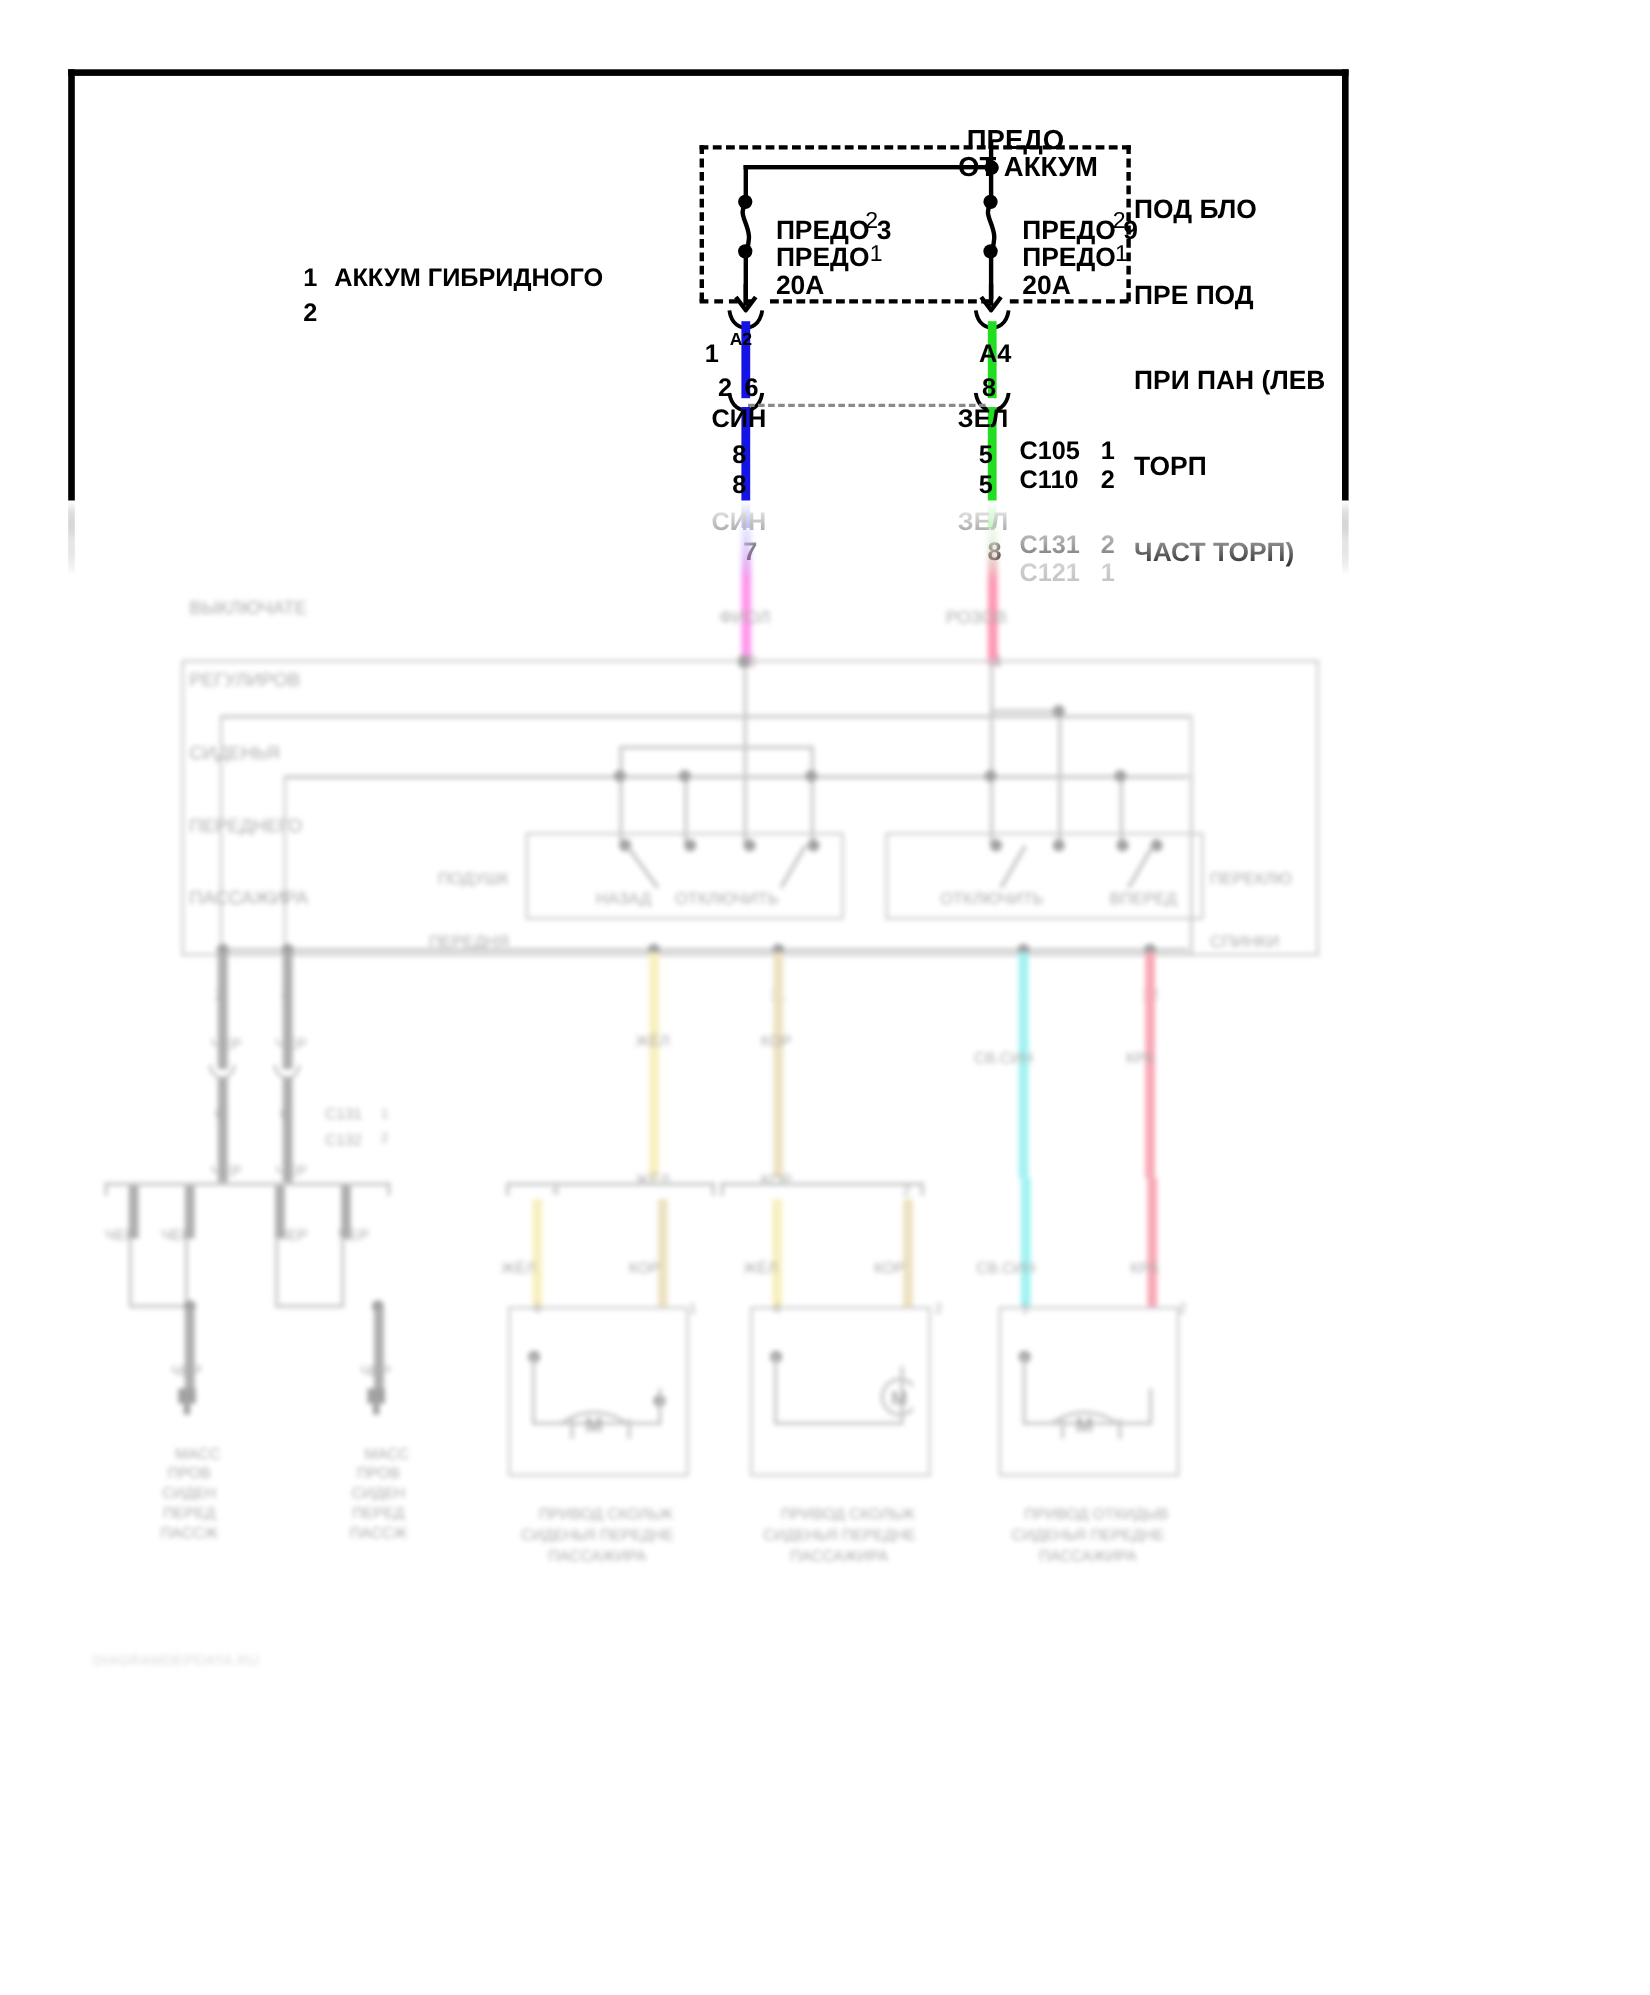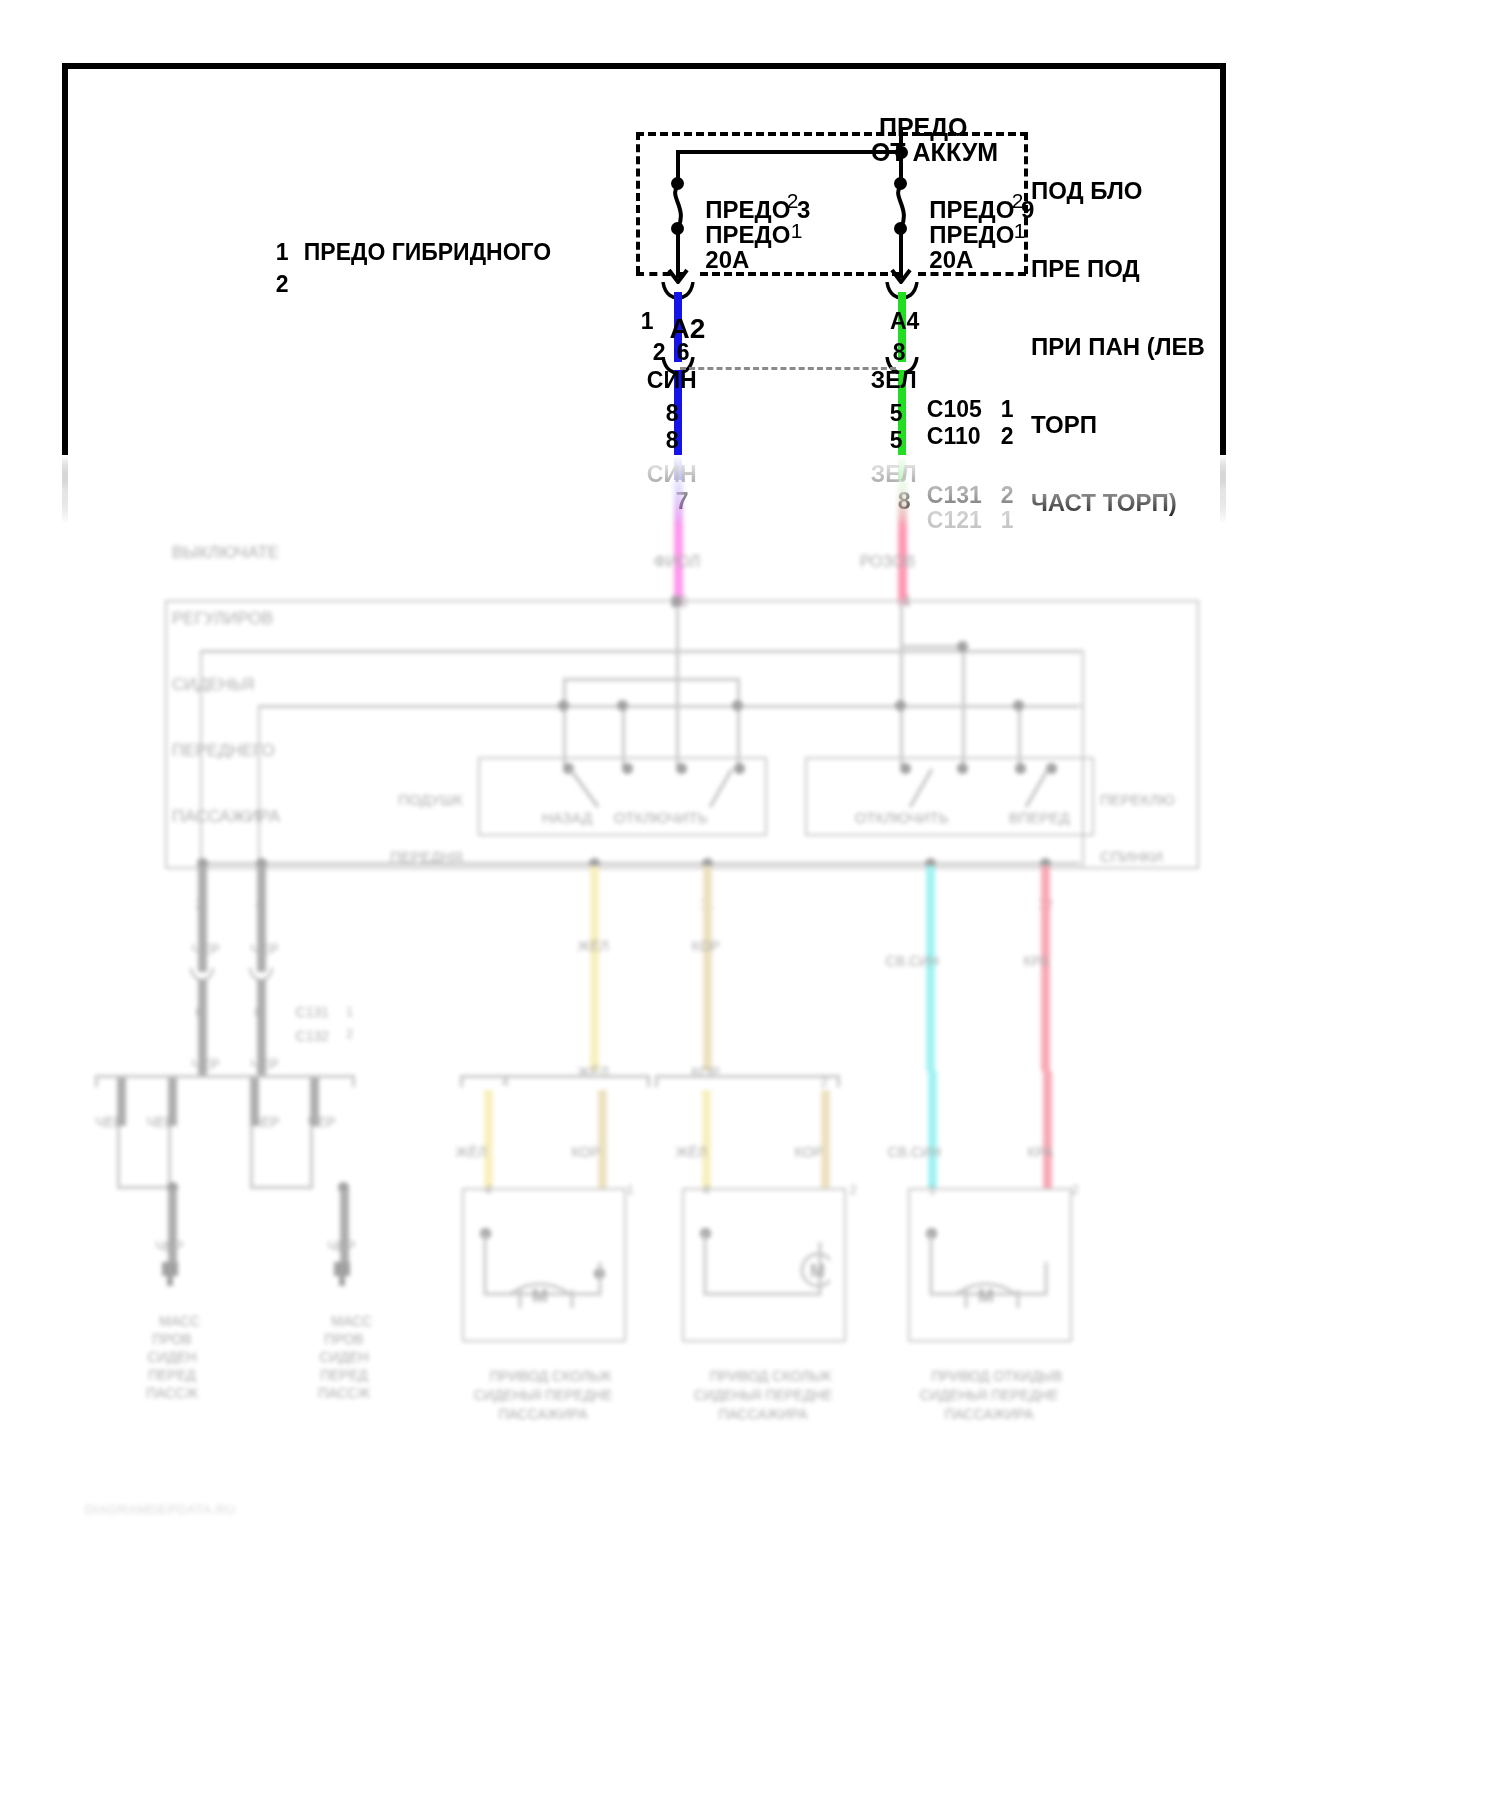--- a/index.html
+++ b/index.html
@@ -126,39 +126,39 @@
   <div>ПРЕ ПОД</div>
   <div>ПРИ ПАН (ЛЕВ</div>
   <div>ТОРП</div>
   <div>ЧАСТ ТОРП)</div>
 </div>
 
 <div class="txt b" style="left:263px;top:216px;font-size:23px;">
   <span>1</span>
 </div>
 <div class="txt b" style="left:291px;top:216px;font-size:23px;">
-  <span>ПРЕДО ГИБРИДНОГО</span>
+  <span>АККУМ ГИБРИДНОГО</span>
 </div>
 <div class="txt b" style="left:263px;top:248px;font-size:23px;">
   <span>2</span>
 </div>
 
 <svg style="position:absolute;left:661px;top:282px;" width="34" height="18">
   <path d="M2 0 C 4 14, 13 16, 17 16 C 21 16, 30 14, 32 0" stroke="#000" stroke-width="3.5" fill="none"></path>
 </svg>
 <div class="wire blue" style="left:674px;top:292px;height:70px;"></div>
 <svg style="position:absolute;left:661px;top:357px;" width="34" height="18">
   <path d="M2 0 C 4 14, 13 16, 17 16 C 21 16, 30 14, 32 0" stroke="#000" stroke-width="3.5" fill="none"></path>
 </svg>
 <div class="wire blue" style="left:674px;top:370px;height:110px;"></div>
 
 <div class="txt b" style="left:628px;top:285px;font-size:23px;">
   <span>1</span>
 </div>
-<div class="txt b" style="left:655px;top:285px;font-size:28px;">
+<div class="txt b" style="left:655px;top:285px;font-size:16px;">
   <span>A2</span>
 </div>
 <div class="txt b" style="left:640px;top:316px;font-size:23px;">
   <span>2</span>
 </div>
 <div class="txt b" style="left:664px;top:316px;font-size:23px;">
   <span>6</span>
 </div>
 <div class="txt b" style="left:634px;top:344px;font-size:23px;">
   <span>СИН</span>

